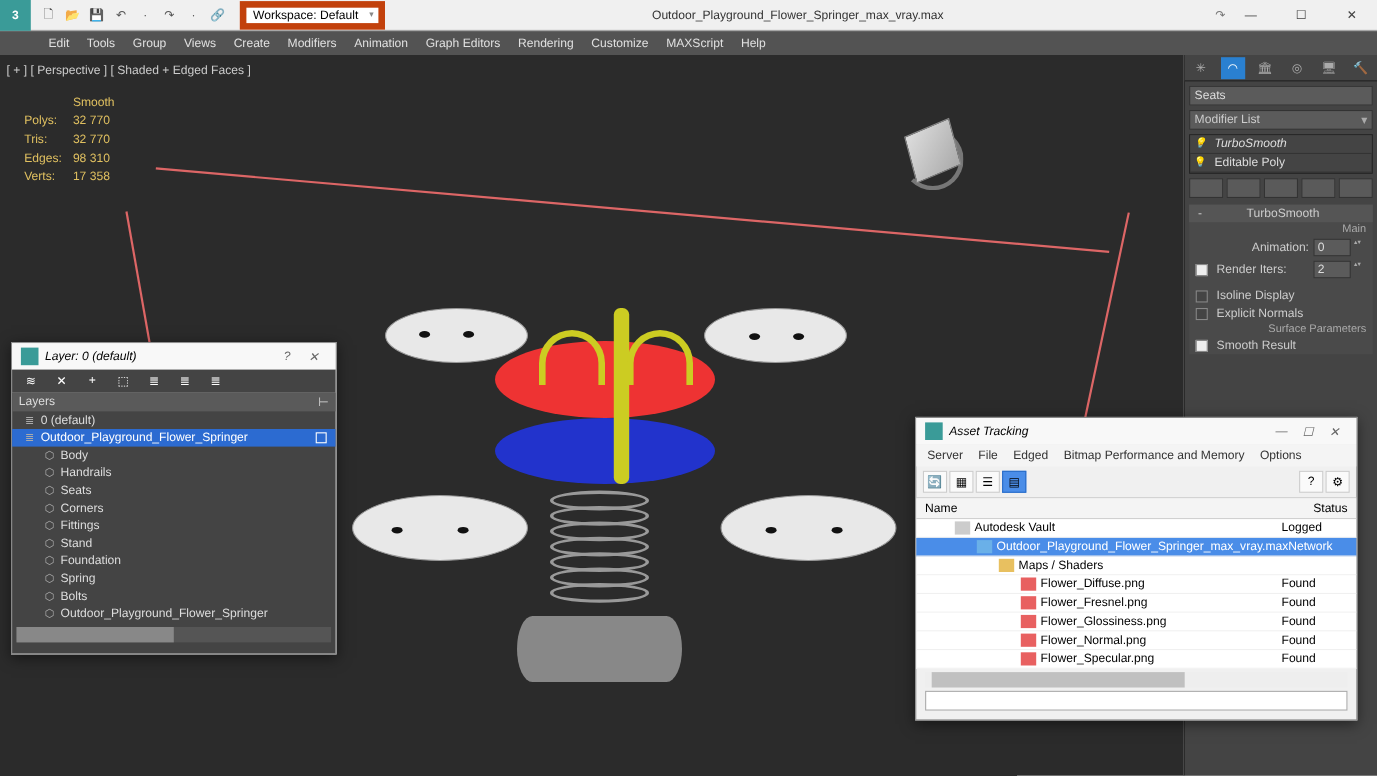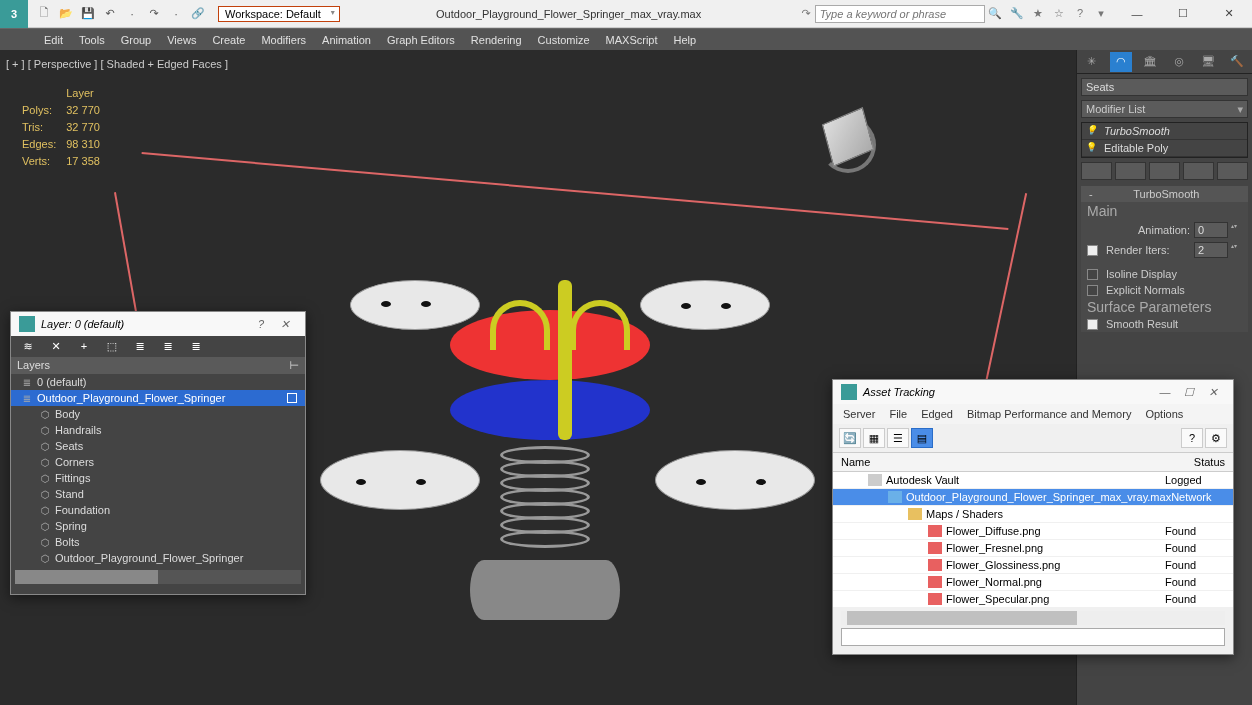--- a/index.html
+++ b/index.html
@@ -3,21 +3,21 @@
 <meta charset="utf-8">
 <style>
 * { margin:0; padding:0; box-sizing:border-box; font-family:"Segoe UI",Tahoma,sans-serif; font-size:11px; user-select:none; }
 body { width:1252px; height:705px; background:#e8e8e8; overflow:hidden; position:relative; }
 
 
 .titlebar { height:28px; background:#f0f0f0; display:flex; align-items:center; border-bottom:1px solid #ccc; }
 .titlebar .logo { width:28px; height:28px; background:#3a9b98; display:flex; align-items:center; justify-content:center; color:#fff; font-weight:bold; }
 .qat { display:flex; gap:2px; padding:0 6px; }
 .qat span { width:20px; height:20px; display:flex; align-items:center; justify-content:center; color:#555; }
-.workspace-sel { background:#fff; border:1px solid #c2410c; padding:1px 18px 1px 6px; margin:12px 4px; position:relative; }
+.workspace-sel { background:#fff; border:6px solid #c2410c; padding:1px 18px 1px 6px; margin:12px 4px; position:relative; }
 .workspace-sel::after { content:"▾"; position:absolute; right:4px; top:1px; color:#888; font-size:8px; }
 .doc-title { flex:1; text-align:center; color:#333; }
 .search-wrap { display:flex; align-items:center; gap:2px; padding:0 4px; }
 .search-input { border:1px solid #aaa; padding:2px 4px; width:170px; font-style:italic; color:#888; }
 .search-icons span { width:18px; height:18px; display:inline-flex; align-items:center; justify-content:center; color:#777; }
 .win-controls { display:flex; margin-left:auto; }
 .win-controls span { width:46px; height:28px; display:flex; align-items:center; justify-content:center; color:#444; }
 
 
 .menubar { height:22px; background:#535353; display:flex; align-items:center; gap:16px; padding:0 14px; border-top:1px solid #666; }
@@ -57,21 +57,21 @@
 .mod-sel { margin:0 4px 4px; padding:2px 4px; background:#5b5b5b; color:#ccc; border:1px solid #333; position:relative; }
 .mod-sel::after { content:"▾"; position:absolute; right:4px; color:#aaa; }
 .mod-stack { margin:0 4px; background:#444; border:1px solid #222; }
 .mod-stack div { padding:2px 6px 2px 22px; color:#ddd; border-bottom:1px solid #333; position:relative; }
 .mod-stack div.sel { background:#444; font-style:italic; }
 .mod-stack div::before { content:"💡"; position:absolute; left:4px; font-size:9px; }
 .mod-tools { display:flex; gap:3px; padding:4px; }
 .mod-tools span { flex:1; height:18px; background:#5a5a5a; border:1px solid #333; }
 .rollout { margin:2px 4px; background:#4a4a4a; color:#ccc; }
 .rollout-head { padding:2px 8px; background:#555; text-align:center; }
-.rollout-sub { padding:1px 6px; color:#aaa; font-size:14px; }
+.rollout-sub { padding:1px 6px; color:#aaa; font-size:10px;text-align:right; }
 .rollout-row { display:flex; align-items:center; padding:2px 6px; gap:4px; }
 .rollout-row label { flex:1; text-align:right; }
 .spinner { width:34px; background:#5b5b5b; border:1px solid #333; padding:1px 3px; color:#ddd; position:relative; }
 .spinner::after { content:"▴▾"; position:absolute; right:-10px; font-size:6px; line-height:5px; color:#aaa; }
 .chk { width:11px; height:11px; border:1px solid #888; display:inline-block; margin-right:4px; background:#444; }
 .chk.on { background:#eee; }
 
 
 .dialog { position:absolute; background:#f0f0f0; border:1px solid #888; box-shadow:0 3px 12px rgba(0,0,0,.5); }
 .dlg-title { display:flex; align-items:center; padding:4px 8px; background:#f8f8f8;font-style:italic; }
@@ -129,31 +129,20 @@
     <span>↶</span>
     <span>·</span>
     <span>↷</span>
     <span>·</span>
     <span>🔗</span>
   </div>
   <div class="workspace-sel">Workspace: Default</div>
   <div class="doc-title">Outdoor_Playground_Flower_Springer_max_vray.max</div>
   <div style="width:8px"></div>
   <span style="color:#777">↷</span>
-  <div class="search-wrap">
-    <input class="search-input" placeholder="Type a keyword or phrase" style="">
-    <div class="search-icons">
-      <span>🔍</span>
-      <span>🔧</span>
-      <span>★</span>
-      <span>☆</span>
-      <span>?</span>
-      <span>▾</span>
-    </div>
-  </div>
   <div class="win-controls">
     <span>—</span>
     <span>☐</span>
     <span>✕</span>
   </div>
 </div>
 
 <div class="menubar" id="menubar">
     <span>Edit</span>
     <span>Tools</span>
@@ -169,21 +158,21 @@
     <span>Help</span>
   </div>
 
 <div class="viewport">
   <div class="vp-label">[ + ] [ Perspective ] [ Shaded + Edged Faces ]</div>
   <div class="stats">
     <table>
       <tbody>
           <tr>
             <td></td>
-            <td class="h">Layer</td>
+            <td class="h">Smooth</td>
           </tr>
       </tbody>
         <tbody id="stats-body">
           <tr>
             <td>Polys:</td>
             <td>32 770</td>
           </tr>
           <tr>
             <td>Tris:</td>
             <td>32 770</td>

